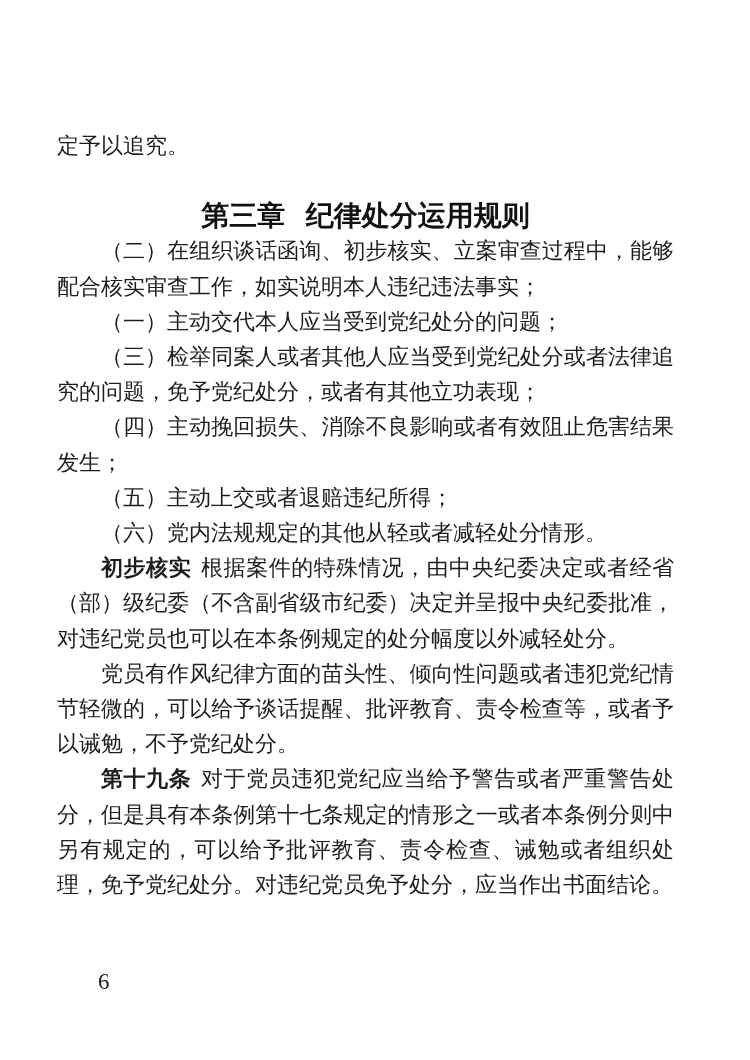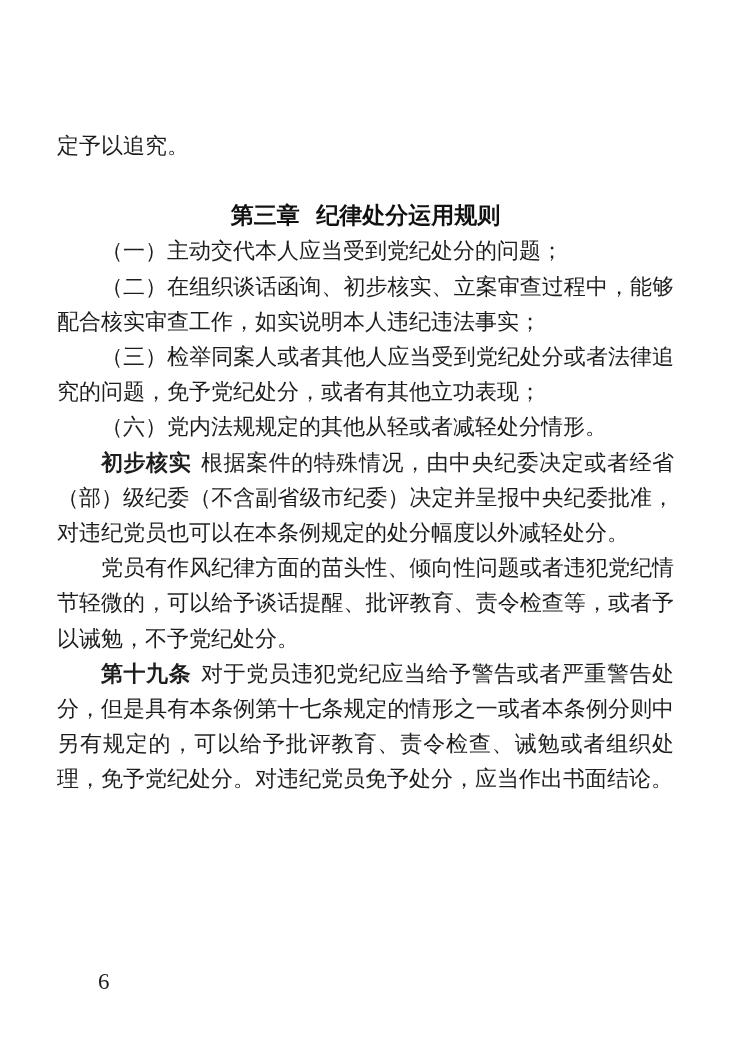--- a/index.html
+++ b/index.html
@@ -36,21 +36,21 @@
     text-indent: 0;
   }
   .chapter-heading {
     margin: 35px 0 0 0;
     padding: 0;
     text-align: center;
     text-align-last: center;
     text-indent: 0;
     font-family: "Liberation Sans", sans-serif;
     font-weight: bold;
-    font-size: 23px;
+    font-size: 28px;
     line-height: 35.2px;
     color: #111111;
     word-spacing: 0.45em;
   }
   .lead {
     font-weight: bold;
     margin-right: 0.45em;
   }
   .lead:empty {
     display: none;
@@ -69,27 +69,29 @@
 <body>
 
 <div class="page">
   <div class="content">
 
     <p class="continuation">定予以追究。</p>
 
     <h1 class="chapter-heading">第三章 纪律处分运用规则</h1>
 
 
+    <p><span>（二）在组织谈话函询、初步核实、立案审查过程中，能够配合核实审查工作，如实说明本人违纪违法事实；</span></p>
+
     <p><span>（一）主动交代本人应当受到党纪处分的问题；</span></p>
-
-    <p><span>（二）在组织谈话函询、初步核实、立案审查过程中，能够配合核实审查工作，如实说明本人违纪违法事实；</span></p>
 
     <p><span>（三）检举同案人或者其他人应当受到党纪处分或者法律追究的问题，免予党纪处分，或者有其他立功表现；</span></p>
 
+    <p><span>（四）主动挽回损失、消除不良影响或者有效阻止危害结果发生；</span></p>
 
+    <p><span>（五）主动上交或者退赔违纪所得；</span></p>
 
     <p><span>（六）党内法规规定的其他从轻或者减轻处分情形。</span></p>
 
     <p><span class="lead">初步核实</span><span>根据案件的特殊情况，由中央纪委决定或者经省（部）级纪委（不含副省级市纪委）决定并呈报中央纪委批准，对违纪党员也可以在本条例规定的处分幅度以外减轻处分。</span></p>
 
     <p><span>党员有作风纪律方面的苗头性、倾向性问题或者违犯党纪情节轻微的，可以给予谈话提醒、批评教育、责令检查等，或者予以诫勉，不予党纪处分。</span></p>
 
     <p><span class="lead">第十九条</span><span>对于党员违犯党纪应当给予警告或者严重警告处分，但是具有本条例第十七条规定的情形之一或者本条例分则中另有规定的，可以给予批评教育、责令检查、诫勉或者组织处理，免予党纪处分。对违纪党员免予处分，应当作出书面结论。</span></p>
 
   </div>

